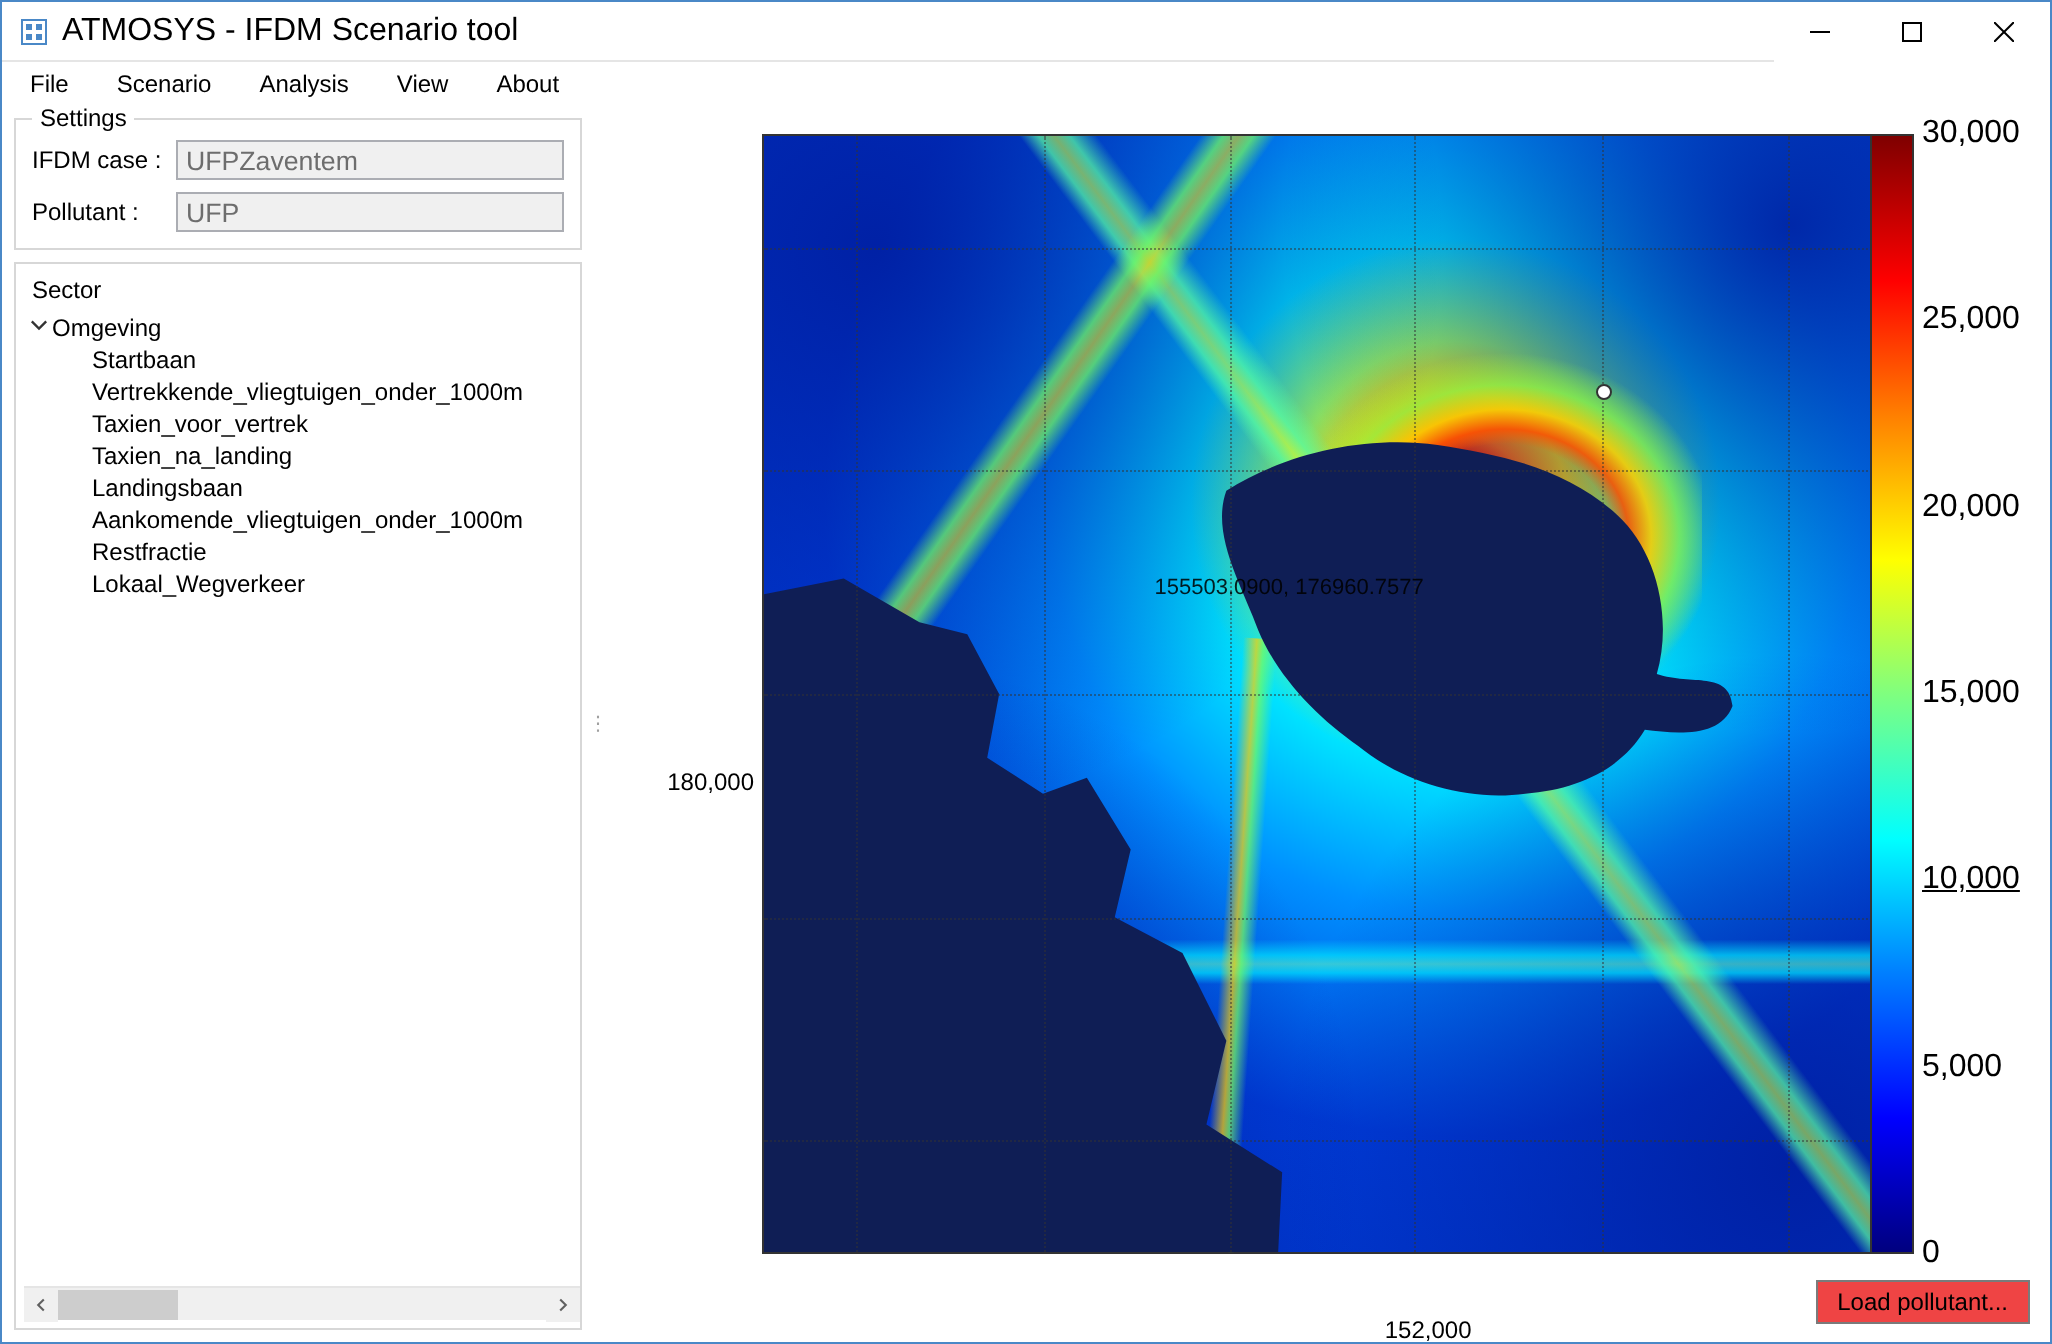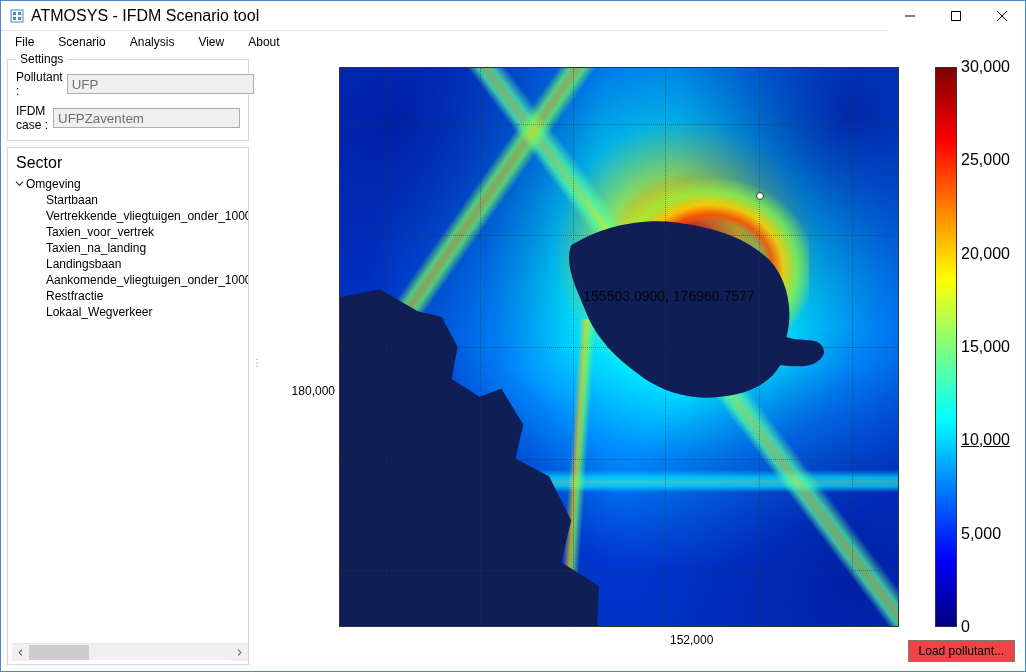--- a/index.html
+++ b/index.html
@@ -6,51 +6,51 @@
   html, body { margin: 0; padding: 0; font-family: "Segoe UI", Tahoma, sans-serif; font-size: 12px; color: #000; background: #fff; }
   .window { width: 1026px; height: 672px; border: 1px solid #4a88c7; display: flex; flex-direction: column; background: #fff; }
   .titlebar { height: 30px; display: flex; align-items: center; padding: 0 0 0 8px; border-bottom: 1px solid #e5e5e5; }
   .titlebar-icon { width: 16px; height: 16px; margin-right: 6px; display: inline-flex; align-items: center; justify-content: center; }
   .titlebar-title { flex: 1; font-size: 16px; }
   .win-controls { display: flex; height: 100%; }
   .win-btn { width: 46px; height: 30px; display: flex; align-items: center; justify-content: center; background: #fff; }
   .menubar { height: 22px; display: flex; align-items: center; padding: 0 4px; gap: 4px; }
   .menu-item { padding: 2px 10px; }
   .content { flex: 1; display: flex; padding: 6px; gap: 4px; position: relative; }
-  .left-panel { width: 242px; display: flex; flex-direction: column; gap: 6px; }
+  .left-panel { width: 284px; display: flex; flex-direction: column; gap: 6px; }
   .settings-group { border: 1px solid #d7d7d7; padding: 10px 8px 8px 8px; position: relative; }
   .settings-group-label { position: absolute; top: -8px; left: 8px; background: #fff; padding: 0 4px; font-size: 12px; }
   .setting-row { display: flex; align-items: center; gap: 4px; margin-bottom: 6px; }
   .setting-row:last-child { margin-bottom: 0; }
   .setting-label { width: 68px; }
   .setting-input { flex: 1; border: 1px solid #abadb3; background: #f0f0f0; padding: 2px 4px; height: 20px; color: #6d6d6d; }
   .tree-group { border: 1px solid #d7d7d7; flex: 1; padding: 4px 0 4px 4px; overflow: hidden; display: flex; flex-direction: column; position: relative; }
-  .tree-header { font-size: 16px; padding: 2px 4px 4px 4px; }
+  .tree-header { font-size: 12px; padding: 2px 4px 4px 4px; }
   .tree { flex: 1; overflow: hidden; white-space: nowrap; }
   .tree-node { display: flex; align-items: center; padding: 1px 0; }
   .tree-expand { width: 14px; text-align: center; font-size: 11px; color: #333; }
   .tree-children { padding-left: 34px; }
   .tree-children .tree-node { padding: 1px 0; }
   .hscroll-track { height: 17px; background: #f0f0f0; border-top: 1px solid #e5e5e5; display: flex; align-items: center; margin-top: 2px; }
   .hscroll-btn { width: 17px; height: 17px; background: #f0f0f0; display: flex; align-items: center; justify-content: center; color: #606060; }
   .hscroll-thumb { width: 60px; height: 15px; background: #cdcdcd; }
   .hscroll-spacer { flex: 1; }
   .splitter { width: 6px; display: flex; align-items: center; justify-content: center; cursor: col-resize; }
   .splitter-dots { color: #a0a0a0; font-size: 10px; letter-spacing: -2px; }
   .right-panel { flex: 1; position: relative; display: flex; flex-direction: column; }
   .chart-area { flex: 1; position: relative; }
   .plot-container { position: absolute; left: 76px; top: 8px; width: 560px; height: 560px; border: 1px solid #333; }
   .plot-bg { position: absolute; inset: 0; }
   .grid-line { position: absolute; border-left: 1px dotted #333; opacity: 0.5; }
   .grid-line-h { position: absolute; border-top: 1px dotted #333; opacity: 0.5; }
-  .xtick { position: absolute; top: 574px; font-size: 12px; transform: translateX(-50%); text-align: right; }
+  .xtick { position: absolute; top: 599px; font-size: 12px; transform: translateX(-50%); text-align: right; }
   .ytick { position: absolute; right: calc(100% - 72px); font-size: 12px; transform: translateY(-50%); text-align: right; }
   .colorbar { position: absolute; right: 62px; top: 8px; width: 22px; height: 560px; border: 1px solid #333; }
   .cb-tick { position: absolute; left: calc(100% - 58px); font-size: 16px; transform: translateY(-50%); }
-  .coord-label { position: absolute; color: #000; font-size: 14px; z-index: 50; opacity: 0.85; margin-left: 48px; }
+  .coord-label { position: absolute; color: #000; font-size: 11px; z-index: 50; opacity: 0.85; }
   .marker-circle { position: absolute; width: 8px; height: 8px; border: 1px solid #333; background: #fff; border-radius: 50%; transform: translate(-50%, -50%); z-index: 40; }
   .bottom-bar { height: 28px; display: flex; align-items: center; justify-content: flex-end; padding-right: 4px; }
   .load-btn { border: 1px solid #7a7a7a; background: #ef4444; padding: 3px 10px; font-size: 12px; }
   .colorbar-inner { position: absolute; inset: 0; }
   .plot-block { position: absolute; }
 </style>
 </head>
 <body>
 
 <div class="window">
@@ -94,26 +94,26 @@
     <span class="menu-item">About</span>
   </div>
 
   <div class="content">
 
     <div class="left-panel">
 
       <div class="settings-group">
         <span class="settings-group-label">Settings</span>
         <div class="setting-row">
+          <span class="setting-label">IFDM case :</span>
+          <input class="setting-input" readonly="" value="UFPZaventem" style="">
+        </div>
+        <div class="setting-row">
           <span class="setting-label">Pollutant :</span>
           <input class="setting-input" readonly="" value="UFP" style="">
-        </div>
-        <div class="setting-row">
-          <span class="setting-label">IFDM case :</span>
-          <input class="setting-input" readonly="" value="UFPZaventem" style="">
         </div>
       </div>
 
       <div class="tree-group">
         <div class="tree-header">Sector</div>
         <div class="tree">
           <div class="tree-node">
             <span class="tree-expand">
               <svg width="9" height="9" viewBox="0 0 10 10">
                   <path d="M1 3 L5 7 L9 3" fill="none" stroke="#333" stroke-width="1.3"></path>

